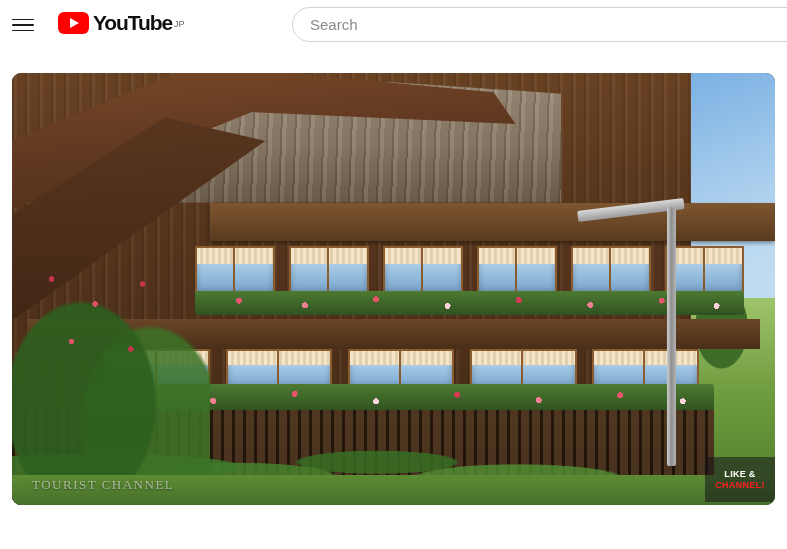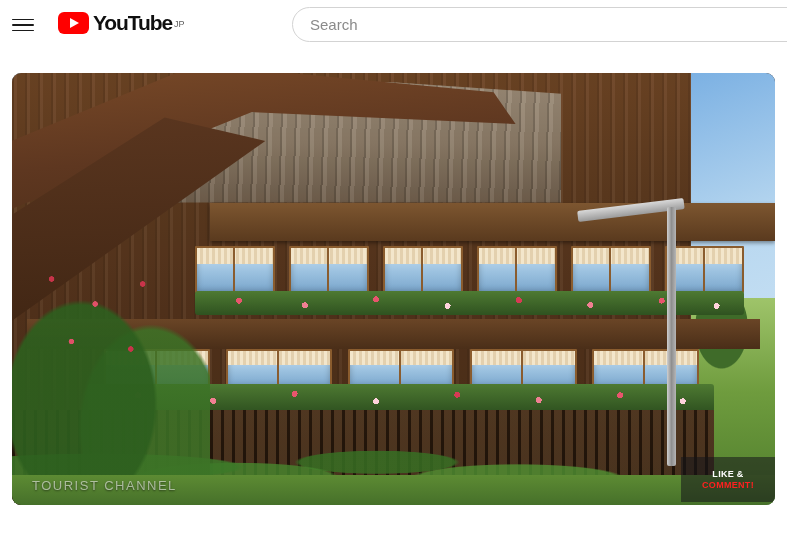--- a/index.html
+++ b/index.html
@@ -191,27 +191,27 @@
   }
   
   .grass {
     position:absolute; left:0; bottom:0; width:100%; height:7%;
     background:linear-gradient(180deg,#5d8b33 0%, #46702a 100%);
   }
 
   
   .watermark {
     position:absolute; left:20px; bottom:12px;
-    font-family:Liberation Sans, sans-serif; font-size:13px; letter-spacing:1.5px;
+    font-family:Liberation Serif, serif; font-size:13px; letter-spacing:1.5px;
     color:rgba(255,255,255,0.55); text-shadow:0 1px 2px rgba(0,0,0,0.5);
     white-space:nowrap;
   }
   
   .like-overlay {
-    position:absolute; right:0px; bottom:3px; width:94px; height:45px;
+    position:absolute; right:0px; bottom:3px; width:70px; height:45px;
     background:rgba(20,20,25,0.55); display:flex; flex-direction:column;
     align-items:center; justify-content:center; gap:1px;
   }
   .like-l1 { font-size:9px; font-weight:bold; color:#ffffff; letter-spacing:0.3px; }
   .like-l2 { font-size:9px; font-weight:bold; color:#ff2020; letter-spacing:0.3px; }
 
   
   .toolbar {
     position:absolute; left:0; top:505px; width:787px; height:44px;
     background:#ffffff;
@@ -279,21 +279,21 @@
       <div class="left-bush"></div>
       <div class="pipe-top"></div>
       <div class="pipe"></div>
       <div class="grass"></div>
     </div>
 
     <div class="watermark">TOURIST CHANNEL</div>
 
     <div class="like-overlay">
       <div class="like-l1">LIKE &amp;</div>
-      <div class="like-l2">COMMENT!</div>
+      <div class="like-l2">CHANNEL!</div>
     </div>
   </div>
 
   <div class="toolbar">
 
     
     
 
     
 

